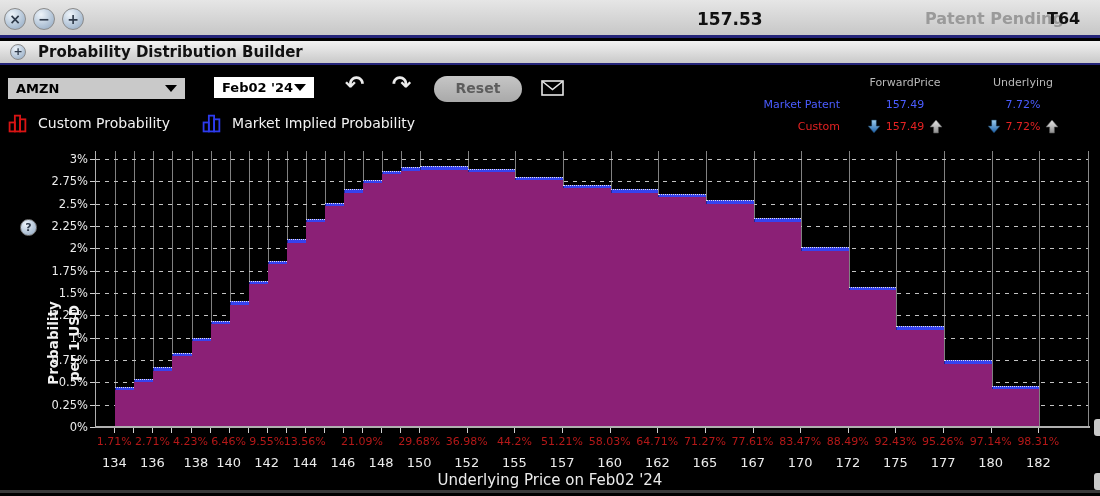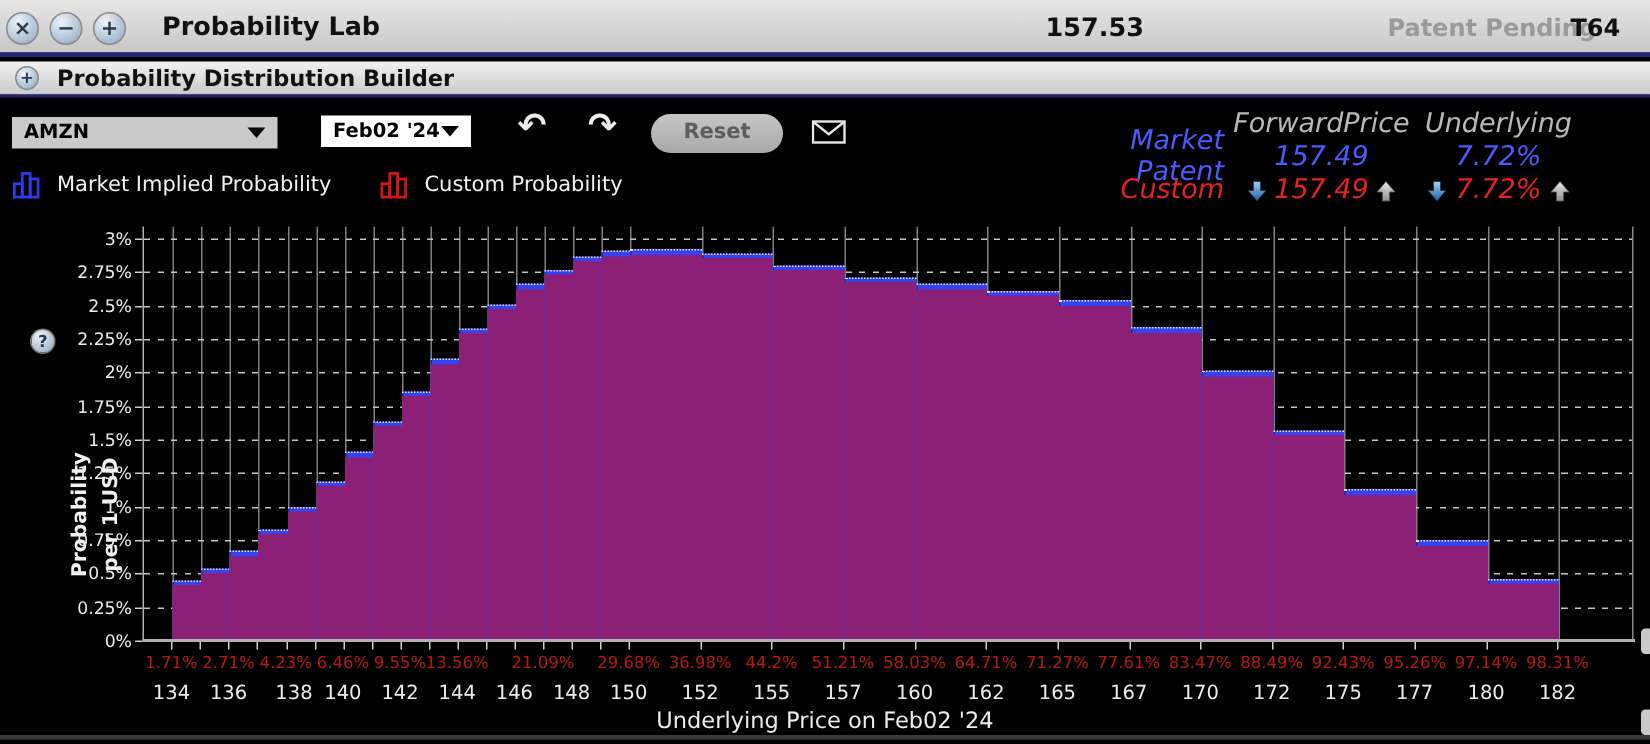--- a/index.html
+++ b/index.html
@@ -41,21 +41,21 @@
   .dd-expiry{left:214px;top:10px;width:100px;background:#fff;}
   .tool-glyph{position:absolute;color:#ececec;font-size:23px;font-weight:bold;line-height:22px;}
   .undo{left:345px;top:6px;}
   .redo{left:392px;top:6px;}
   .reset-btn{position:absolute;left:434px;top:9px;width:88px;height:26px;border-radius:13px;
     background:linear-gradient(#c6c6c6,#a9a9a9);color:#5d5d5d;font-size:14px;font-weight:bold;
     text-align:center;line-height:25px;}
   .envelope{position:absolute;left:541px;top:13px;}
 
   
-  .info{position:absolute;left:720px;top:4px;width:340px;font-size:18px;font-style:italic;}
+  .info{position:absolute;left:744px;top:4px;width:340px;font-size:11px;}
   .info-row{display:flex;height:22px;align-items:center;}
   .ic1{width:96px;text-align:right;}
   .ic2{width:130px;display:flex;justify-content:center;align-items:center;gap:5px;}
   .ic3{width:106px;display:flex;justify-content:center;align-items:center;gap:5px;}
   .hdr{color:#b9b9b9;}
   .blue-t{color:#4a5cff;}
   .red-t{color:#e52222;}
   .spin{width:14px;height:15px;display:inline-block;}
 
   
@@ -110,21 +110,20 @@
       <stop offset="0" stop-color="#e8e8e8"></stop>
         <stop offset="1" stop-color="#8f8f8f"></stop>
     </linearGradient>
   </defs>
 </svg>
 
 <div class="titlebar">
   <div class="win-btn" style="left:4px">×</div>
   <div class="win-btn" style="left:33px">−</div>
   <div class="win-btn" style="left:62px">+</div>
-  <div class="win-title">Probability Lab</div>
   <div class="last-price">157.53</div>
   <div class="patent">Patent Pending</div>
   <div class="t64">T64</div>
 </div>
 
 <div class="subbar">
   <div class="expand-btn">+</div>
   <div class="panel-title">Probability Distribution Builder</div>
 </div>
 
@@ -186,37 +185,37 @@
               <polygon points="7,1 13,8 9.4,8 9.4,14 4.6,14 4.6,8 1,8" fill="url(#gradSilver)" stroke="#555" stroke-width="0.6"></polygon>
             </svg>
         </span>
       </div>
     </div>
   </div>
 
   <div class="legend">
     <div class="legend-item">
       <svg class="legend-swatch" width="20" height="20" viewBox="0 0 19 19">
+        <g fill="none" stroke-width="1.7" stroke="#d91414">
+          <rect x="1.5" y="9" width="5" height="8.5"></rect>
+            <rect x="6.5" y="2.5" width="5" height="15"></rect>
+            <rect x="11.5" y="6" width="5" height="11.5"></rect>
+        </g>
+      </svg>
+      <span class="legend-label">Custom Probability</span>
+    </div>
+    <div class="legend-item">
+      <svg class="legend-swatch" width="20" height="20" viewBox="0 0 19 19">
         <g fill="none" stroke-width="1.7" stroke="#2d3bee">
           <rect x="1.5" y="9" width="5" height="8.5"></rect>
             <rect x="6.5" y="2.5" width="5" height="15"></rect>
             <rect x="11.5" y="6" width="5" height="11.5"></rect>
         </g>
       </svg>
       <span class="legend-label">Market Implied Probability</span>
-    </div>
-    <div class="legend-item">
-      <svg class="legend-swatch" width="20" height="20" viewBox="0 0 19 19">
-        <g fill="none" stroke-width="1.7" stroke="#d91414">
-          <rect x="1.5" y="9" width="5" height="8.5"></rect>
-            <rect x="6.5" y="2.5" width="5" height="15"></rect>
-            <rect x="11.5" y="6" width="5" height="11.5"></rect>
-        </g>
-      </svg>
-      <span class="legend-label">Custom Probability</span>
     </div>
   </div>
 
   <div class="chart">
     <div class="help-icon">?</div>
     <div class="y-title">
       <div>Probability</div>
       <div>per 1 USD</div>
     </div>
     <div class="plot">

